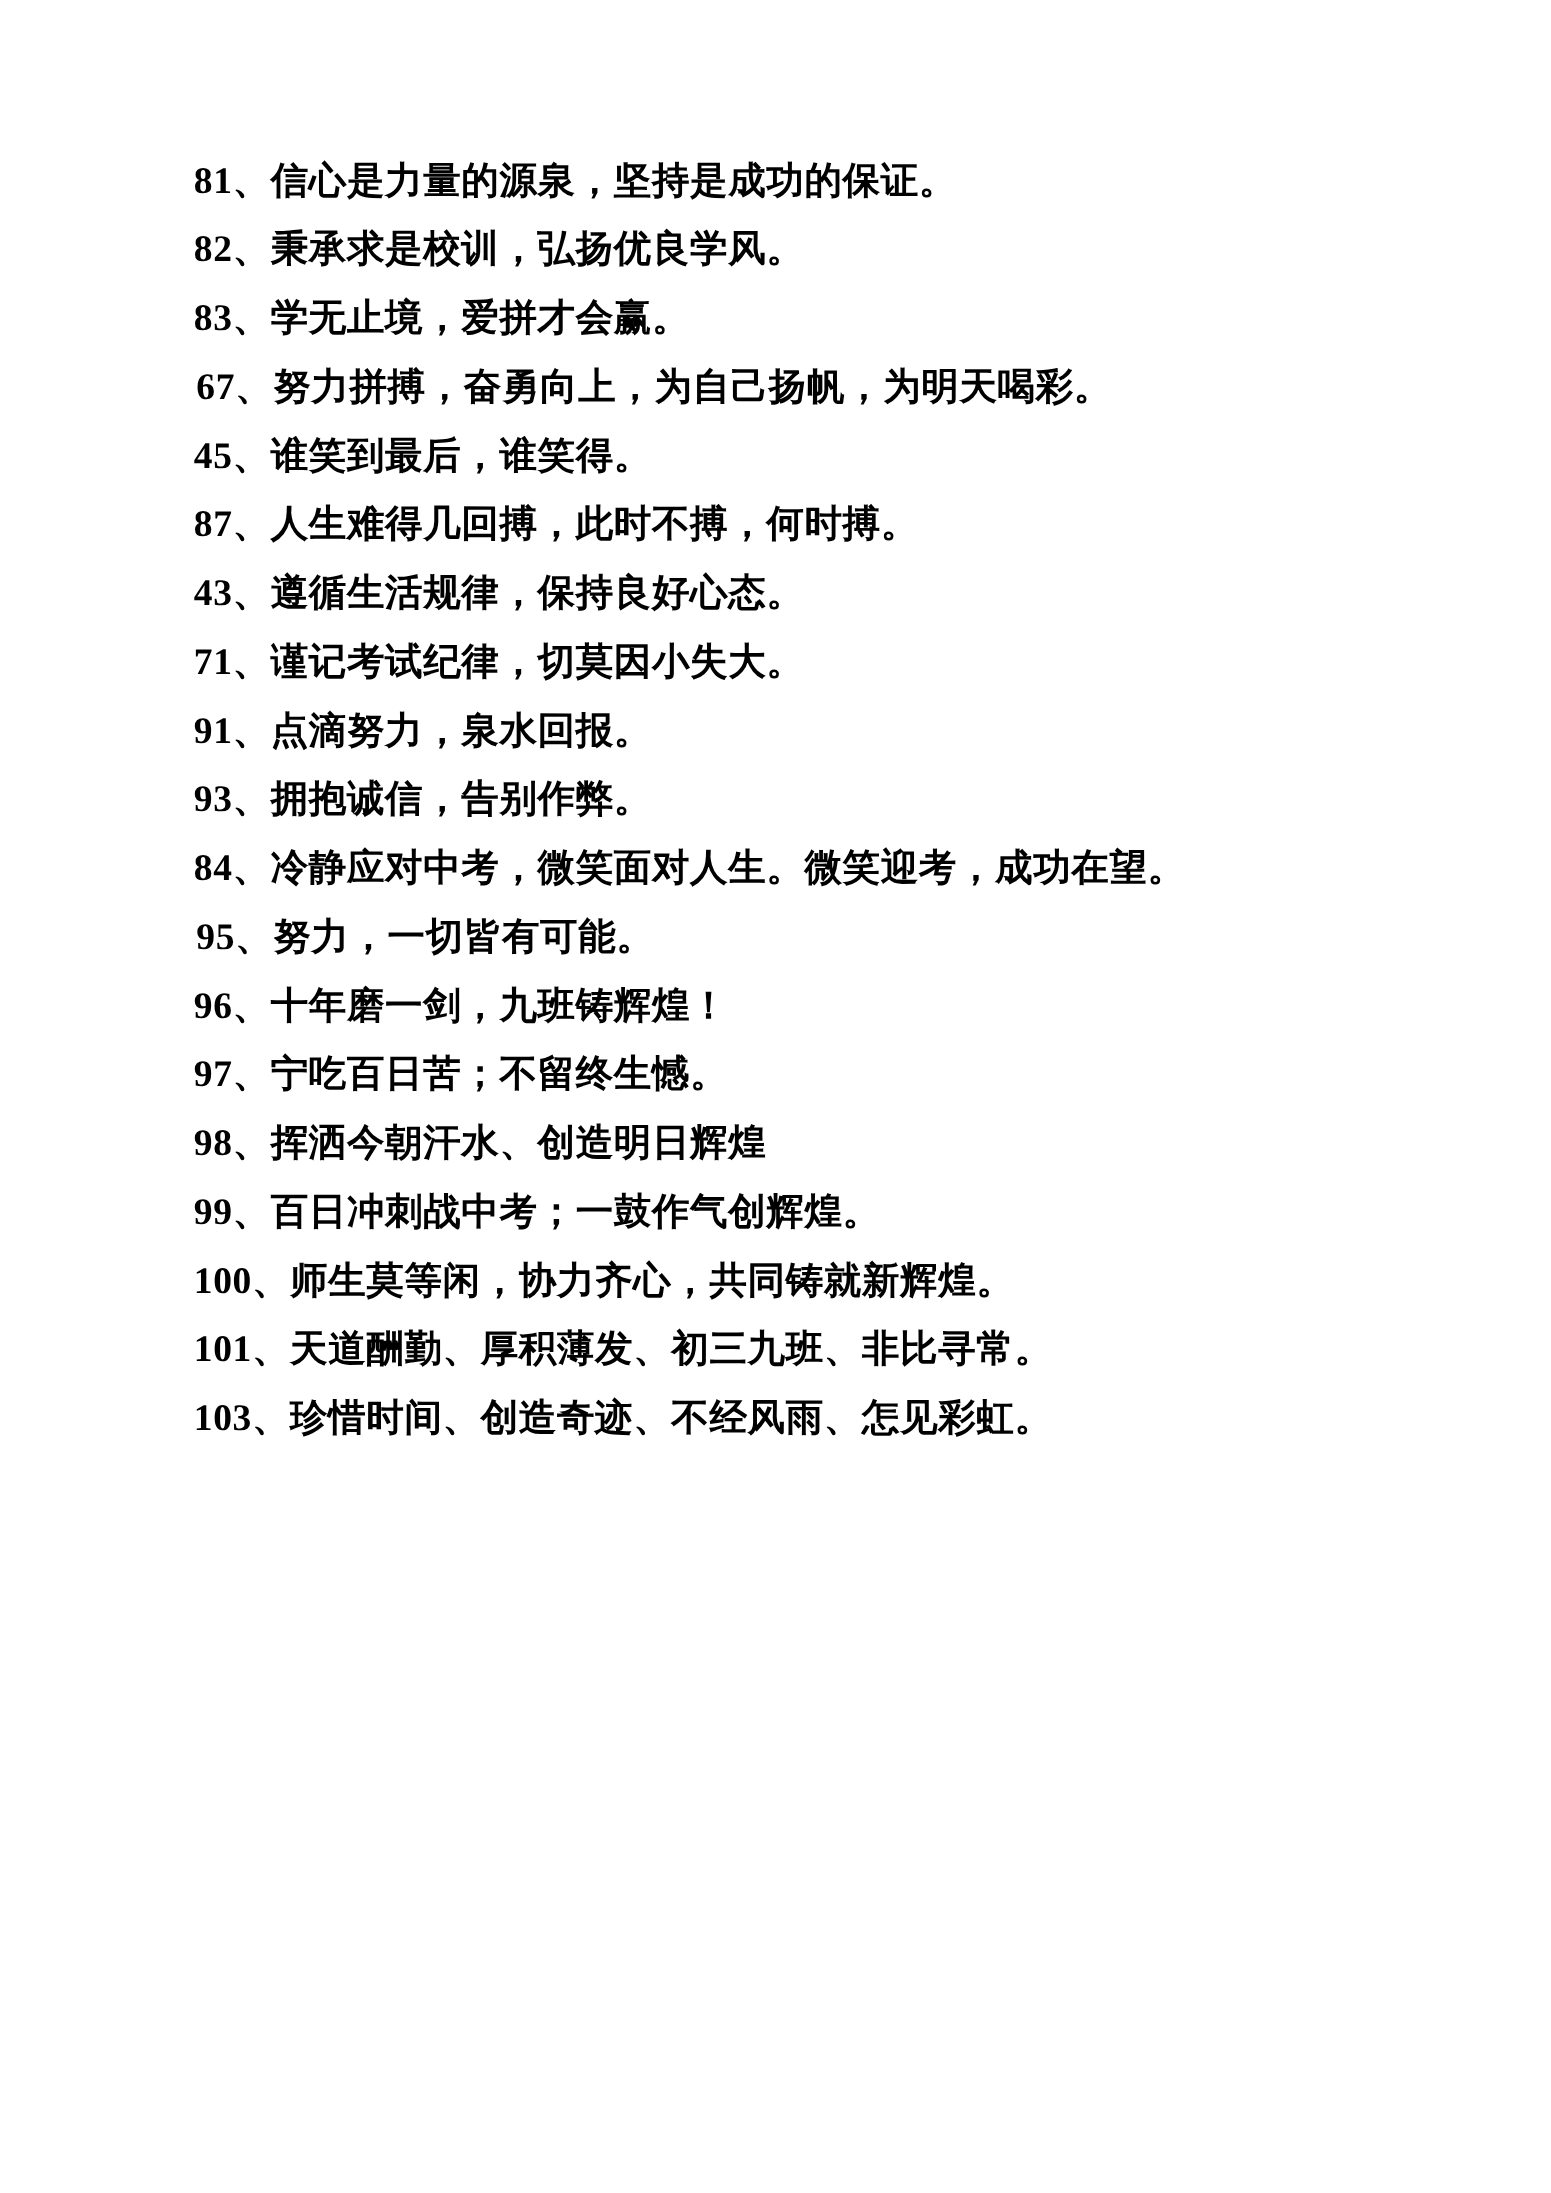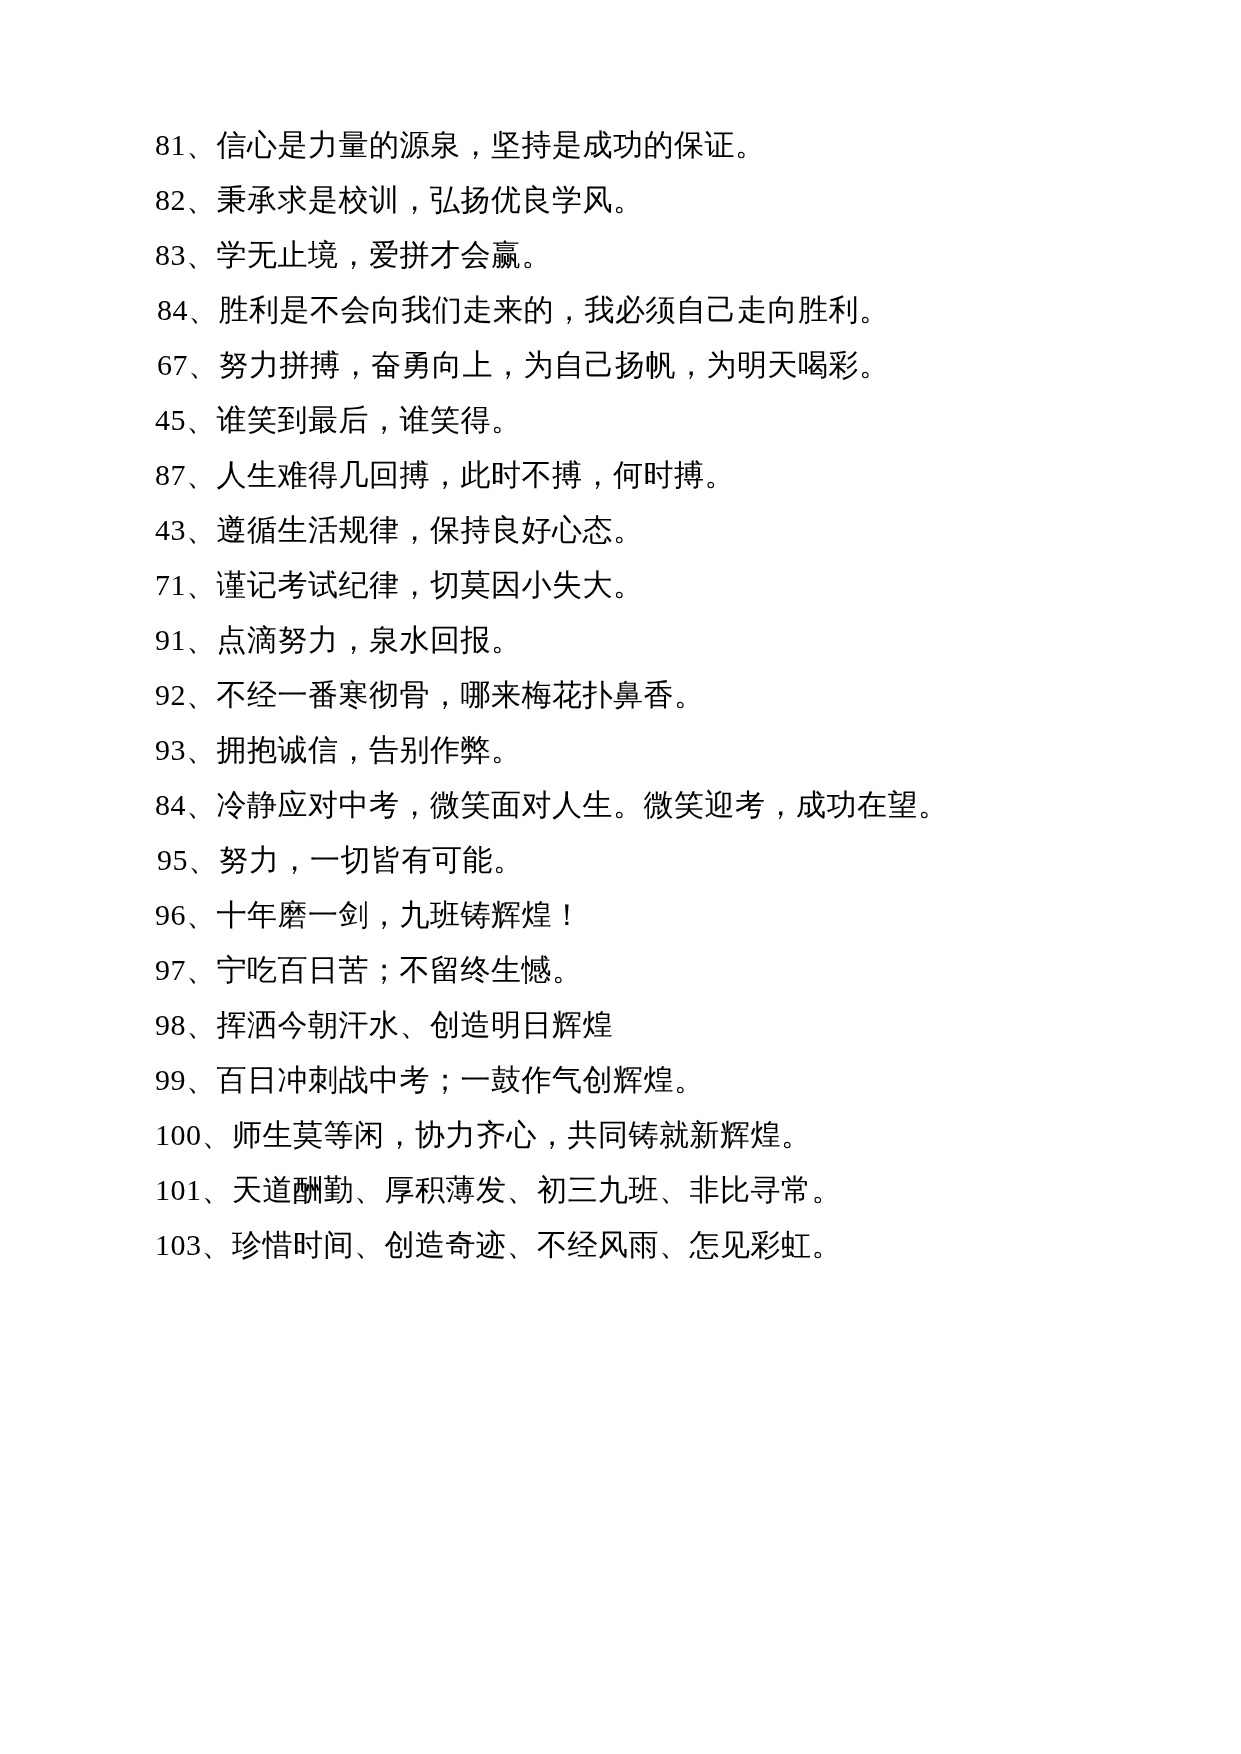--- a/index.html
+++ b/index.html
@@ -24,41 +24,40 @@
   .doc-body {
     font-size: 30px;
     line-height: 1.0;
   }
   .para {
     margin: 0 0 25px 0;
     text-indent: 0;
     letter-spacing: 0.5px;
     white-space: pre-wrap;
     word-break: break-all;
+    font-weight: bold;
   }
   .para.indent {
     text-indent: 2px;
   }
 </style>
 </head>
 <body>
 
 <div class="page">
   <div class="doc-body">
     <p class="para">81、信心是力量的源泉，坚持是成功的保证。</p>
     <p class="para">82、秉承求是校训，弘扬优良学风。</p>
     <p class="para">83、学无止境，爱拼才会赢。</p>
-    <p class="para indent">84、胜利是不会向我们走来的，我必须自己走向胜利。</p>
     <p class="para indent">67、努力拼搏，奋勇向上，为自己扬帆，为明天喝彩。</p>
     <p class="para">45、谁笑到最后，谁笑得。</p>
     <p class="para">87、人生难得几回搏，此时不搏，何时搏。</p>
     <p class="para">43、遵循生活规律，保持良好心态。</p>
     <p class="para">71、谨记考试纪律，切莫因小失大。</p>
     <p class="para">91、点滴努力，泉水回报。</p>
-    <p class="para">92、不经一番寒彻骨，哪来梅花扑鼻香。</p>
     <p class="para">93、拥抱诚信，告别作弊。</p>
     <p class="para wrap">84、冷静应对中考，微笑面对人生。微笑迎考，成功在望。</p>
     <p class="para indent">95、努力，一切皆有可能。</p>
     <p class="para">96、十年磨一剑，九班铸辉煌！</p>
     <p class="para">97、宁吃百日苦；不留终生憾。</p>
     <p class="para">98、挥洒今朝汗水、创造明日辉煌</p>
     <p class="para">99、百日冲刺战中考；一鼓作气创辉煌。</p>
     <p class="para">100、师生莫等闲，协力齐心，共同铸就新辉煌。</p>
     <p class="para">101、天道酬勤、厚积薄发、初三九班、非比寻常。</p>
     <p class="para">103、珍惜时间、创造奇迹、不经风雨、怎见彩虹。</p>

